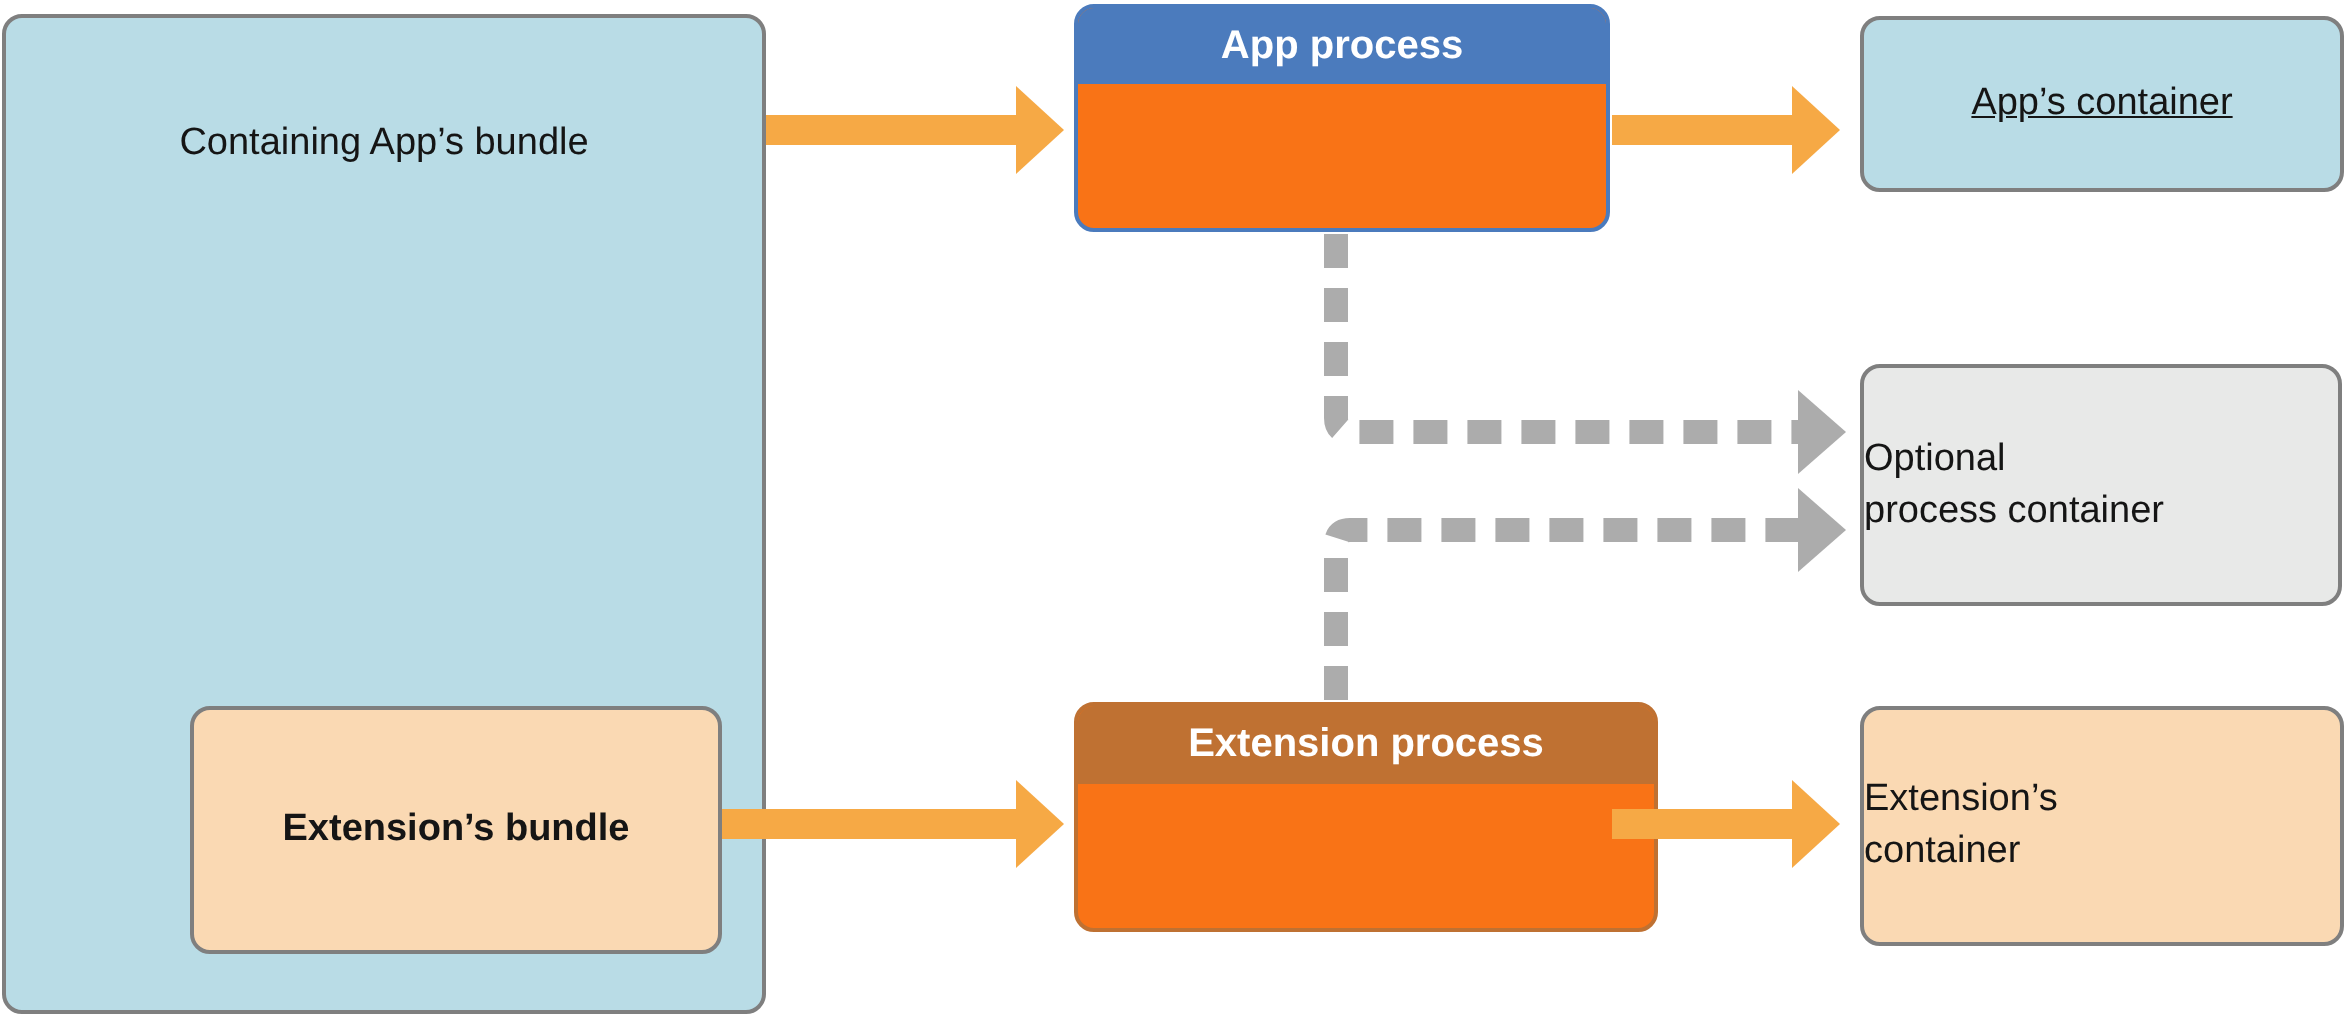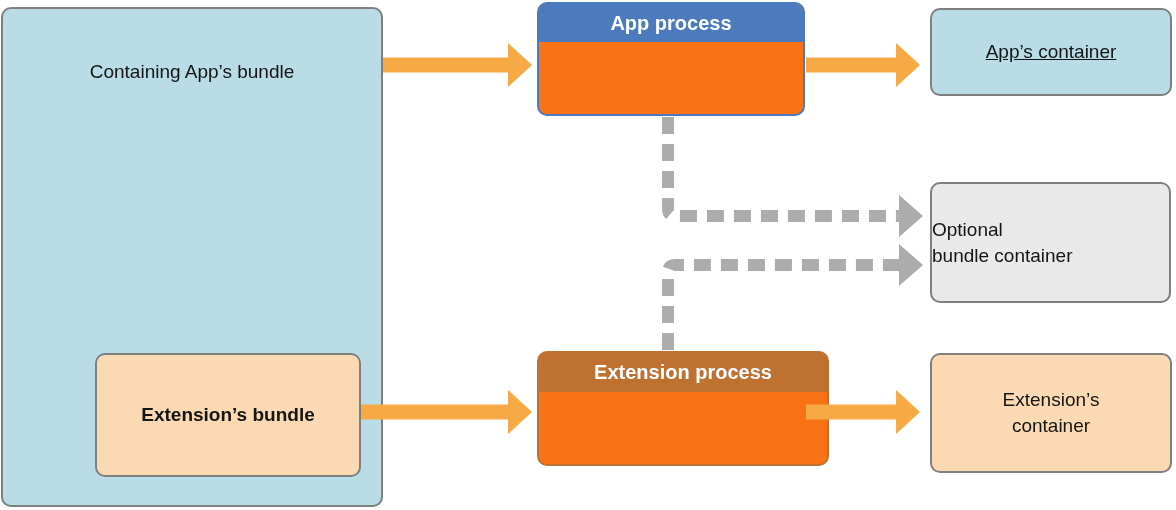--- a/index.html
+++ b/index.html
@@ -42,21 +42,21 @@
   .app-process .process-header{background:var(--process-blue);}
   .extension-process .process-header{background:var(--process-brown);height:39px;}
   .process-body{flex:1;}
 
   
   .app-container{left:930px;top:8px;width:242px;height:88px;background:var(--light-blue);
     display:flex;align-items:center;justify-content:center;text-decoration:underline;}
   .shared-container{left:930px;top:182px;width:241px;height:121px;background:var(--gray-box);
     display:flex;flex-direction:column;align-items:flex-start;justify-content:center;}
   .extension-container{left:930px;top:353px;width:242px;height:120px;background:var(--peach);
-    display:flex;flex-direction:column;align-items:center;justify-content:center;}
+    display:flex;flex-direction:column;align-items:flex-start;justify-content:center;}
 
   
   .overlay{position:absolute;left:0;top:0;z-index:5;pointer-events:none;}
   .orange-line{stroke:var(--arrow-orange);stroke-width:15;}
   .orange-fill{fill:var(--arrow-orange);}
   .dash-line{stroke:var(--dash-gray);stroke-width:12;fill:none;stroke-dasharray:17 10;}
   .gray-fill{fill:var(--dash-gray);}
 </style>
 </head>
 <body>
@@ -79,21 +79,21 @@
     <div class="process-header">Extension process</div>
     <div class="process-body"></div>
   </div>
 
   <div class="box app-container">
     <div class="label">App’s container</div>
   </div>
 
   <div class="box shared-container">
     <div class="label">Optional</div>
-    <div class="label">bundle container</div>
+    <div class="label">process container</div>
   </div>
 
   <div class="box extension-container">
     <div class="label">Extension’s</div>
     <div class="label">container</div>
   </div>
 
   <svg class="overlay" width="1176" height="510" viewBox="0 0 1176 510">
 
     <g>

